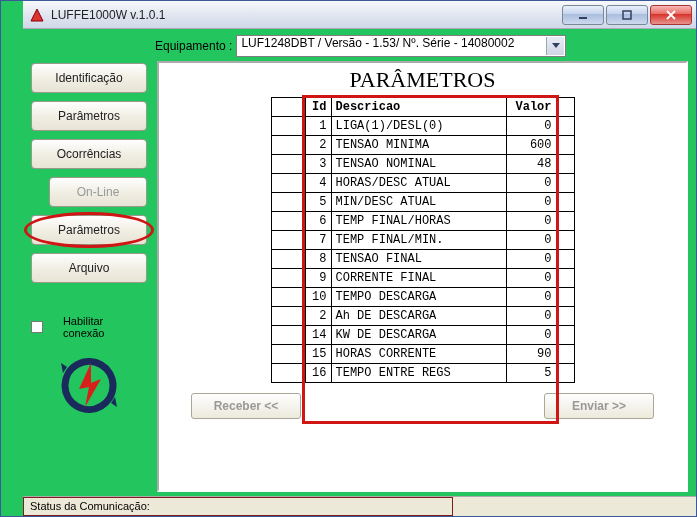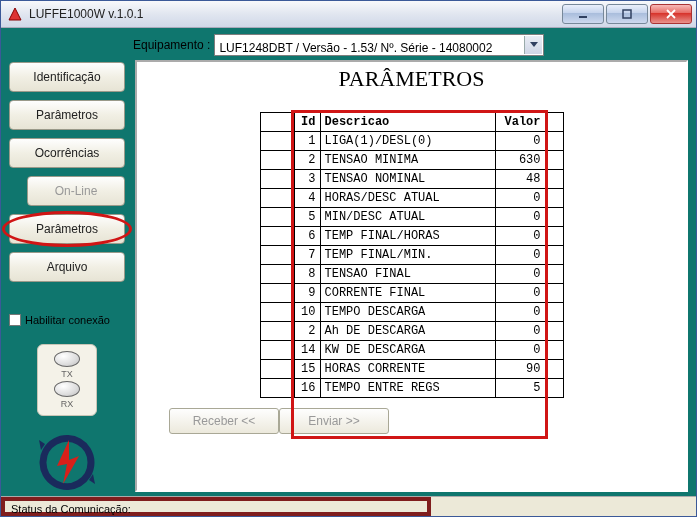--- a/index.html
+++ b/index.html
@@ -9,23 +9,24 @@
     font-size: 11px;
     background: #ece9d8;
     width: 697px;
     height: 517px;
     overflow: hidden;
   }
   .window {
     width: 697px;
     height: 517px;
     border: 1px solid #3b5998;
-    background: #0f766e;
+    background: #22c55e;
     display: flex;
     flex-direction: column;
+    padding-left: 22px;
   }
   .titlebar {
     height: 28px;
     background: linear-gradient(to bottom, #f8f9fb 0%, #e1e6f0 50%, #d0d8e8 100%);
     display: flex;
     align-items: center;
     padding: 0 4px 0 6px;
     border-bottom: 1px solid #aab;
   }
   .titlebar .icon {
@@ -64,21 +65,21 @@
     align-items: center;
     padding: 6px 8px 4px 8px;
   }
   .equip-label { margin-left: 8px; margin-right: 4px; font-size: 12px;}
   .equip-select {
     flex: 0 0 330px;
     height: 22px;
     border: 1px solid #7e7e7e;
     background: #fff;
     display: flex;
-    align-items: flex-end;
+    align-items: flex-start;
     padding: 0 4px;
     font-size: 12px;
     position: relative;
   }
   .equip-select .dd {
     position:absolute; right:1px; top:1px; bottom:1px; width:18px;
     background: linear-gradient(to bottom,#e8ecf4,#cfd6e6);
     border-left:1px solid #9aa;
     display:flex;align-items:center;justify-content:center;
   }
@@ -110,21 +111,21 @@
   }
   .highlight-ellipse {
     position:absolute;
     left:-8px; right:-8px; top:-4px; bottom:-4px;
     border:3px solid #d01515;
     border-radius: 50%/50%;
     pointer-events:none;
   }
   .chk-row {
     margin-top: 24px;
-    display:flex; align-items:center; gap:4px;
+    display:flex; align-items:center; gap:20px;
     font-size:11px;
   }
   .chk {
     width:12px;height:12px;border:1px solid #777;background:#fff;
   }
   .txrx {
     margin-top:10px;
     display:flex;flex-direction:column;align-items:center;gap:2px;
     width:60px;
     background:#f4f2e8;
@@ -152,21 +153,21 @@
     padding:2px;
     overflow:hidden;
   }
   .panel-title{
     font-size:22px;
     text-align:center;
     font-family: "Times New Roman", serif;
     padding-top:2px;
   }
   .table-wrap{
-    margin-top:20px;
+    margin-top:4px;
     position:relative;
     align-self:center;
   }
   table{
     border-collapse:collapse;
     font-family: "Courier New", monospace;
     font-size:12px;
   }
   th,td{
     border:1px solid #000;
@@ -185,40 +186,41 @@
   .col-val{width:50px;text-align:right;}
   .col-blank2{width:18px;}
   .red-box{
     position:absolute;
     border:3px solid #d01515;
     pointer-events:none;
   }
   .btn-row{
     margin-top:10px;
     display:flex;
-    justify-content:flex-start;
+    justify-content:space-between;
     padding:0 30px 6px 30px;
+    font-weight:bold;
   }
   .act-btn{
     width:110px;height:26px;
     border:1px solid #a9a896;
     background:linear-gradient(to bottom,#fefefe,#ece9dc);
     border-radius:3px;
     display:flex;align-items:center;justify-content:center;
     color:#999;font-size:12px;
   }
   .statusbar{
     height:20px;
     border-top:1px solid #aaa;
     display:flex;
     font-size:11px;
     background:#ece9d8;
   }
   .statusbar .cell{
-    border:4px solid #7f1d1d;
+    border:1px solid #7f1d1d;
     padding:2px 6px;
     background:#ece9d8;
   }
   .statusbar .cell.s1{flex:0 0 430px;}
   .statusbar .cell.s2{flex:1;margin-top:24px;}
 </style>
 </head>
 <body>
 
 <div class="window">
@@ -283,26 +285,20 @@
         </div>
         <div class="nav-btn">
             <span>Arquivo</span>
           </div>
 
         <div class="chk-row">
           <div class="chk"></div>
           <span>Habilitar conexão</span>
         </div>
 
-        <div class="txrx">
-          <div class="led"></div>
-          <div class="ledlbl">TX</div>
-          <div class="led"></div>
-          <div class="ledlbl">RX</div>
-        </div>
 
         <div class="logo">
           <svg viewBox="0 0 64 60">
             <path d="M8 30 A24 24 0 1 1 8 31" fill="none" stroke="#1a2a5c" stroke-width="7" stroke-linecap="round"></path>
             <path d="M10 12 L4 8 L6 18 Z" fill="#1a2a5c"></path>
             <path d="M54 48 L60 52 L58 42 Z" fill="#1a2a5c"></path>
             <path d="M34 8 L22 34 L32 32 L28 52 L44 24 L34 28 Z" fill="#d8201a"></path>
           </svg>
         </div>
       </div>
@@ -326,21 +322,21 @@
                   <td class="col-blank"></td>
                   <td class="col-id">1</td>
                   <td class="col-desc">LIGA(1)/DESL(0)</td>
                   <td class="col-val">0</td>
                   <td class="col-blank2"></td>
                 </tr>
                 <tr>
                   <td class="col-blank"></td>
                   <td class="col-id">2</td>
                   <td class="col-desc">TENSAO MINIMA</td>
-                  <td class="col-val">630</td>
+                  <td class="col-val">600</td>
                   <td class="col-blank2"></td>
                 </tr>
                 <tr>
                   <td class="col-blank"></td>
                   <td class="col-id">3</td>
                   <td class="col-desc">TENSAO NOMINAL</td>
                   <td class="col-val">48</td>
                   <td class="col-blank2"></td>
                 </tr>
                 <tr>

